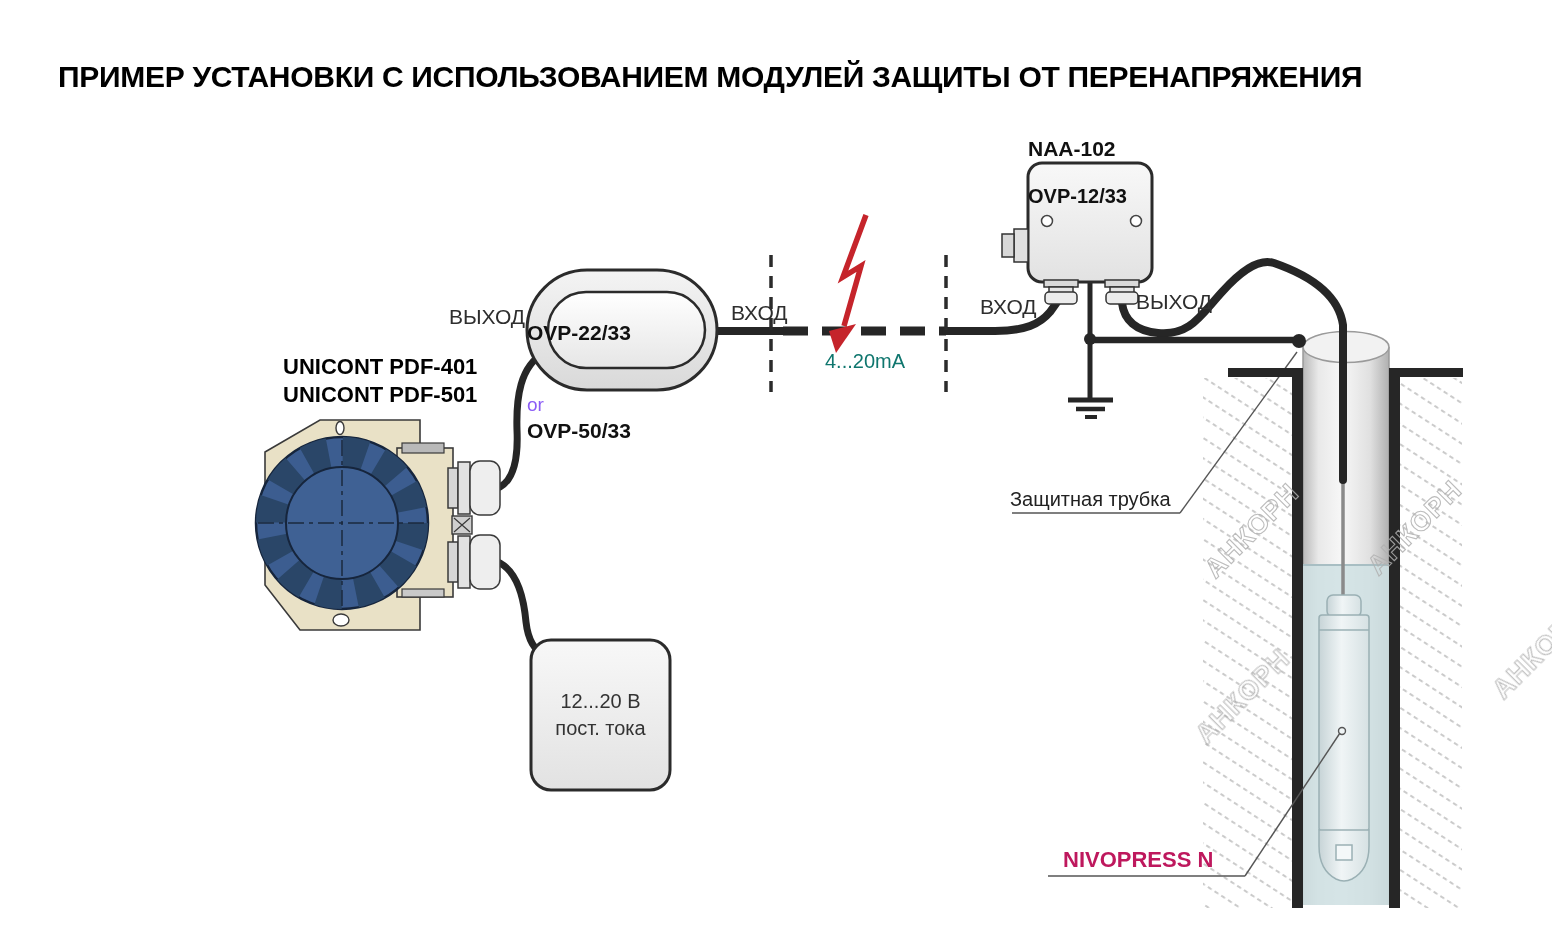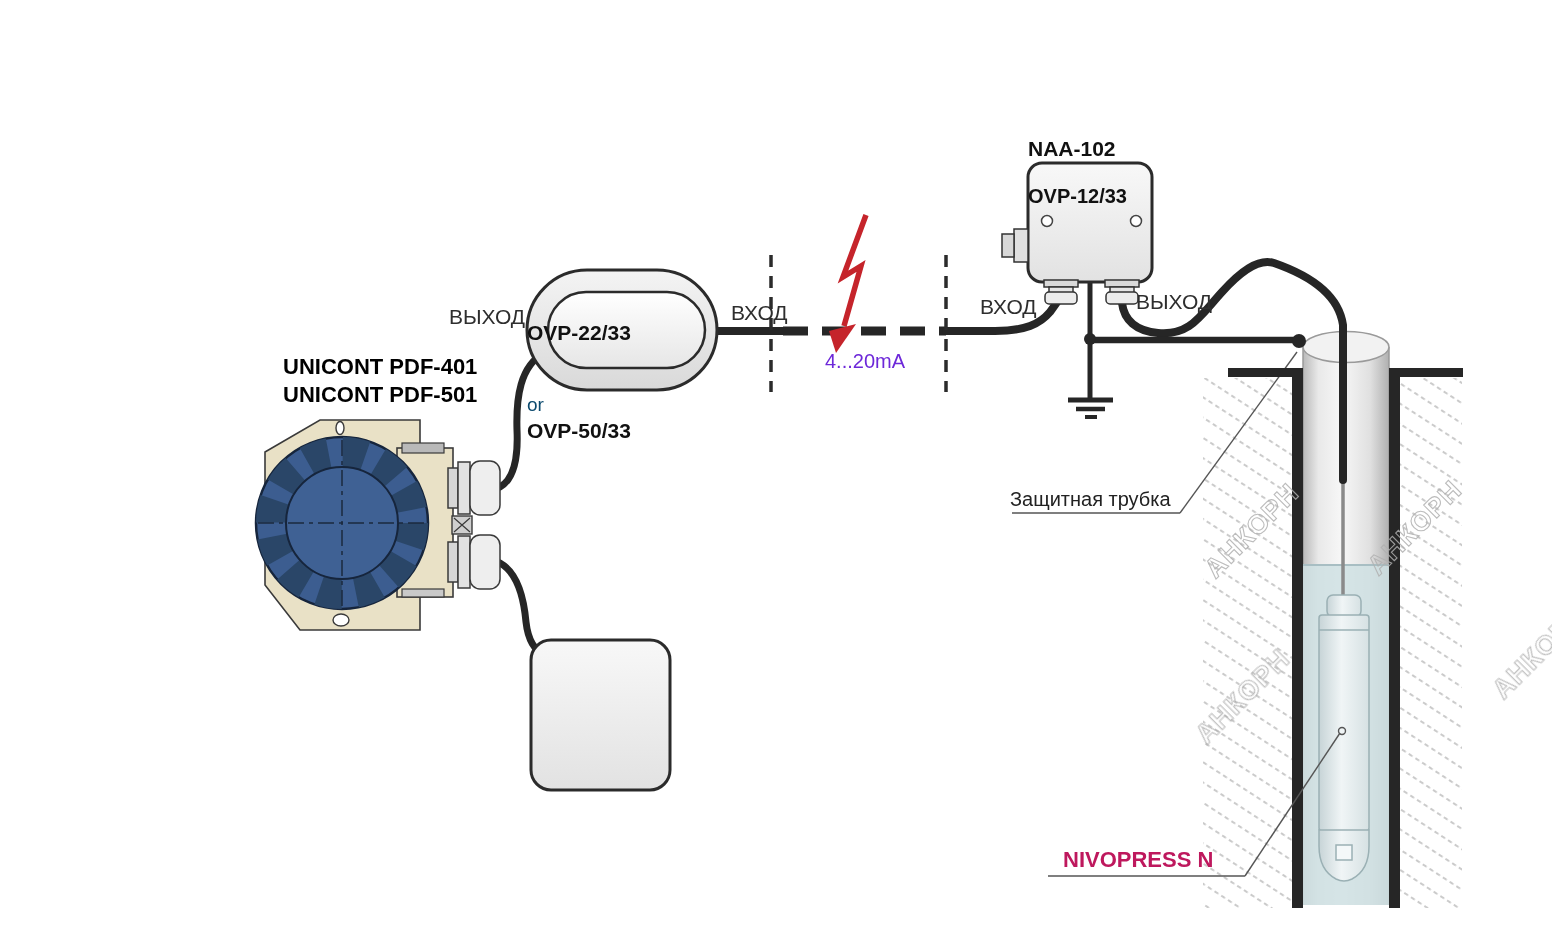--- a/index.html
+++ b/index.html
@@ -7,23 +7,23 @@
          font-family:"Liberation Sans",sans-serif;}
   .stage svg{position:absolute;left:0;top:0;}
   .lbl{position:absolute;line-height:1.15;color:#2e2e2e;white-space:nowrap;}
   .b{font-weight:bold;color:#111;}
   .ctr{text-align:left;white-space:nowrap;}
   #title{left:58px;top:60px;font-size:30px;font-weight:bold;color:#000;letter-spacing:-0.3px;}
   #unicont{left:283px;top:353px;font-size:22px;font-weight:bold;color:#000000;line-height:28px;}
   #lbl-vyhod-left{left:449px;top:305px;font-size:21px;}
   #lbl-vhod-mid{left:731px;top:301px;font-size:21px;}
   #lbl-ovp-main{left:527px;top:321px;width:190px;font-size:21px;}
-  #lbl-or{left:527px;top:394px;width:190px;font-size:19px;color:#0c4a6e;}
+  #lbl-or{left:527px;top:394px;width:190px;font-size:19px;color:#8b5cf6;}
   #lbl-ovp-alt{left:527px;top:419px;width:190px;font-size:21px;}
-  #lbl-ma{left:818px;top:350px;width:94px;font-size:20px;color:#6d28d9;text-align:center;}
+  #lbl-ma{left:818px;top:350px;width:94px;font-size:20px;color:#0f766e;text-align:center;}
   #lbl-naa{left:1028px;top:137px;width:124px;font-size:21px;}
   #lbl-ovp12{left:1028px;top:185px;width:140px;font-size:20px;}
   #lbl-naa-vhod{left:980px;top:295px;font-size:21px;}
   #lbl-naa-vyhod{left:1136px;top:290px;font-size:21px;}
   #supply-text{left:531px;top:688px;width:139px;font-size:20px;color:#333;line-height:27px;text-align:center;}
   #lbl-tube{left:1010px;top:488px;font-size:20px;color:#222;}
   #lbl-probe{left:1063px;top:847px;font-size:22px;font-weight:bold;color:#be185d;}
 </style>
 </head>
 <body>
@@ -204,36 +204,41 @@
     <rect x="531" y="640" width="139" height="150" rx="20" fill="url(#boxgrad)" stroke="#2b2b2b" stroke-width="3"></rect>
 
     <g font-family="Liberation Sans, sans-serif" font-size="27" font-weight="bold" letter-spacing="1" fill="none" stroke="#b0b0b0" stroke-width="1.1" opacity="0.85" text-anchor="middle">
       <text transform="translate(1258,537) rotate(-45)">АНКОРН</text>
       <text transform="translate(1421,534) rotate(-45)">АНКОРН</text>
       <text transform="translate(1249,703) rotate(-45)">АНКОРН</text>
       <text transform="translate(1546,658) rotate(-45)">АНКОРН</text>
     </g>
   </svg>
 
+  <div id="title" class="lbl">ПРИМЕР УСТАНОВКИ С ИСПОЛЬЗОВАНИЕМ МОДУЛЕЙ ЗАЩИТЫ ОТ ПЕРЕНАПРЯЖЕНИЯ</div>
 
   <div id="unicont" class="lbl">
     <div>UNICONT PDF-401</div>
     <div>UNICONT PDF-501</div>
   </div>
 
   <div id="lbl-vyhod-left" class="lbl">ВЫХОД</div>
   <div id="lbl-vhod-mid" class="lbl">ВХОД</div>
 
   <div id="lbl-ovp-main" class="lbl ctr b">OVP-22/33</div>
   <div id="lbl-or" class="lbl ctr">or</div>
   <div id="lbl-ovp-alt" class="lbl ctr b">OVP-50/33</div>
 
   <div id="lbl-ma" class="lbl">4...20mA</div>
 
   <div id="lbl-naa" class="lbl ctr b">NAA-102</div>
   <div id="lbl-ovp12" class="lbl ctr b">OVP-12/33</div>
   <div id="lbl-naa-vhod" class="lbl">ВХОД</div>
   <div id="lbl-naa-vyhod" class="lbl">ВЫХОД</div>
 
+  <div id="supply-text" class="lbl">
+    <div>12...20 В</div>
+    <div>пост. тока</div>
+  </div>
 
   <div id="lbl-tube" class="lbl">Защитная трубка</div>
   <div id="lbl-probe" class="lbl">NIVOPRESS N</div>
 </div>
 
 </body></html>

